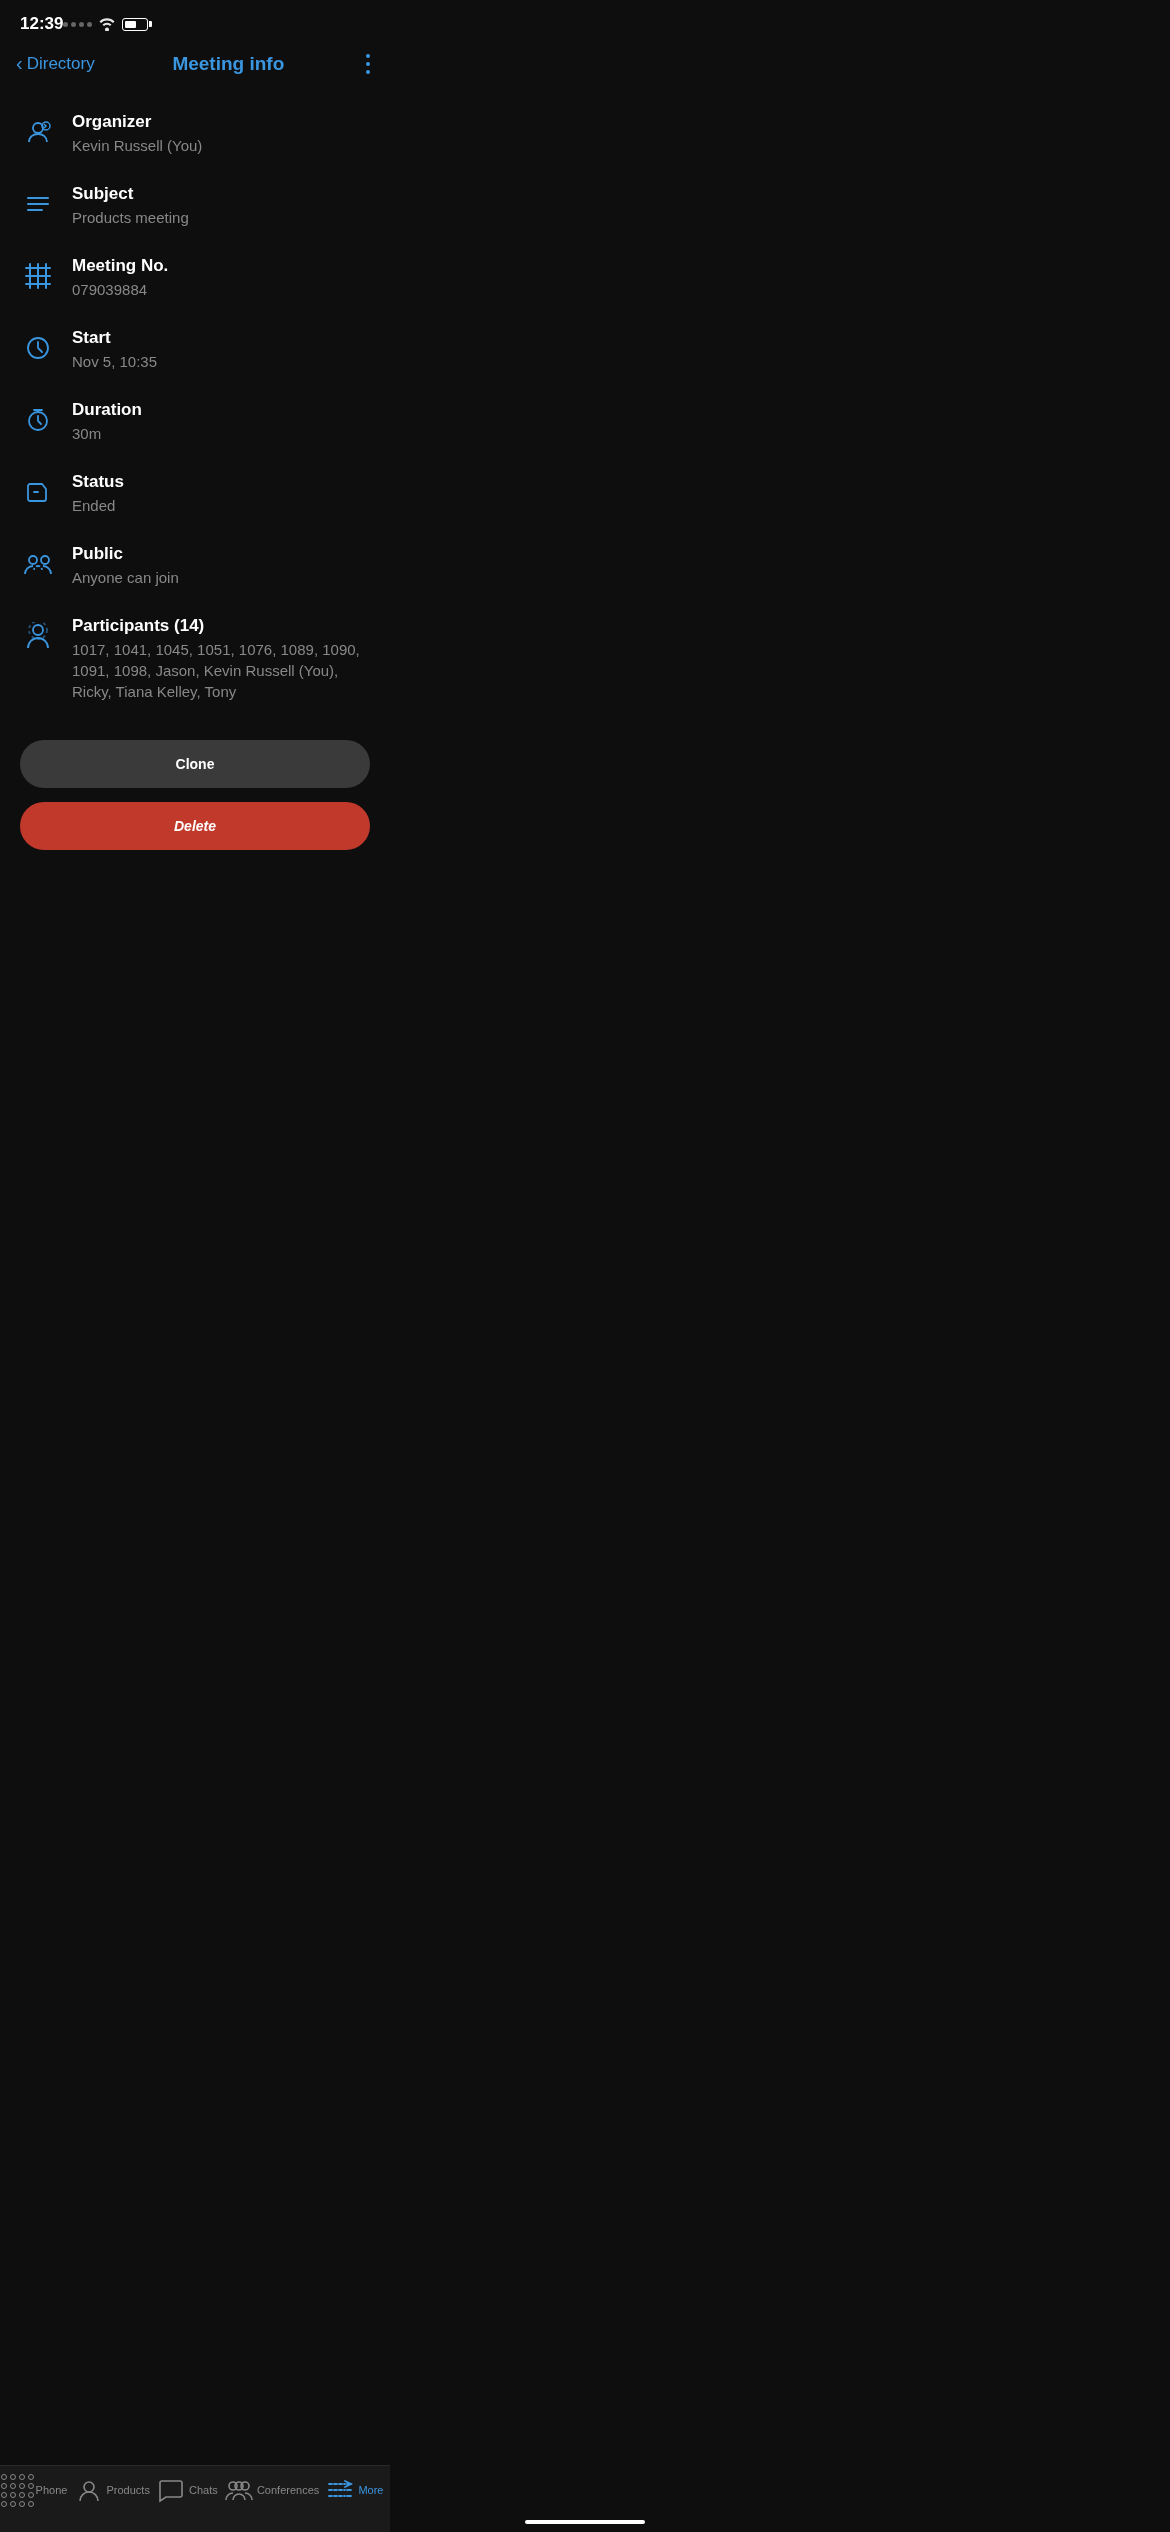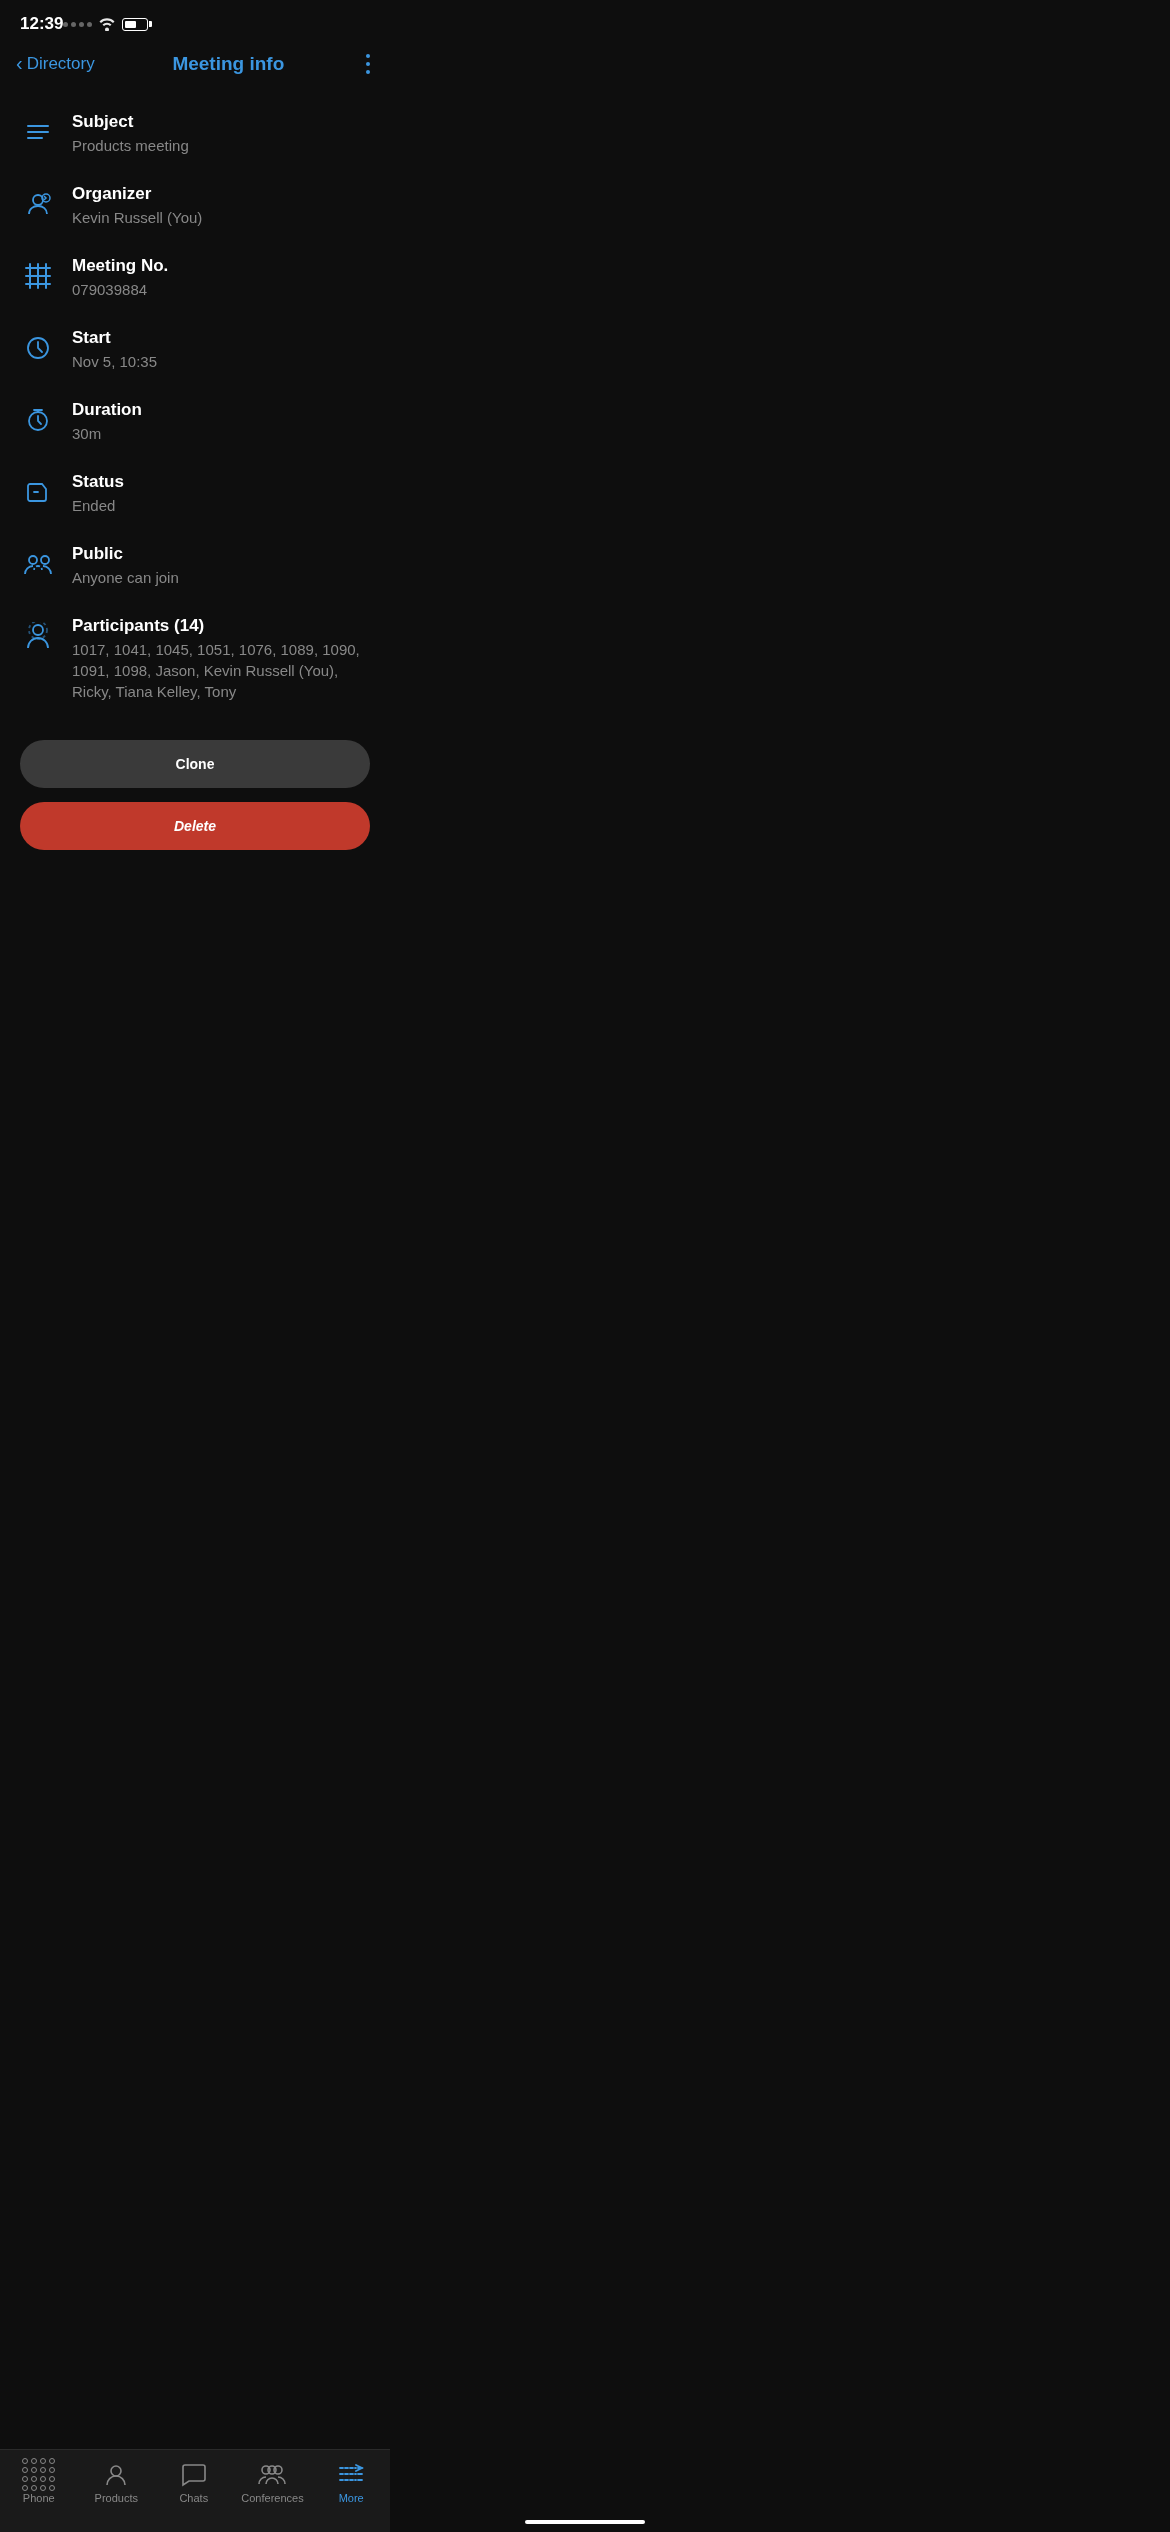--- a/index.html
+++ b/index.html
@@ -183,21 +183,21 @@
       width: 390px;
       background: #1a1a1a;
       border-top: 1px solid #2a2a2a;
       display: flex;
       justify-content: space-around;
       align-items: center;
       padding: 10px 0 28px;
     }
     .tab-item {
       display: flex;
-      flex-direction: column;
+      flex-direction: row;
       align-items: center;
       gap: 4px;
       cursor: pointer;
       min-width: 60px;
     }
     .tab-icon {
       width: 28px;
       height: 28px;
       display: flex;
       align-items: center;
@@ -278,44 +278,44 @@
     <div class="dot"></div>
     <div class="dot"></div>
     <div class="dot"></div>
   </div>
 </div>
 
 <div class="content scrollable">
 
   <div class="info-row">
     <div class="info-icon">
-      <svg width="28" height="24" viewBox="0 0 28 24" fill="none" stroke="#3b96e0" stroke-width="2" stroke-linecap="round">
-        <line x1="4" y1="6" x2="24" y2="6"></line>
-        <line x1="4" y1="12" x2="24" y2="12"></line>
-        <line x1="4" y1="18" x2="18" y2="18"></line>
-      </svg>
-    </div>
-    <div class="info-text">
-      <div class="info-label">Subject</div>
-      <div class="info-value">Products meeting</div>
-    </div>
-  </div>
-
-  <div class="info-row">
-    <div class="info-icon">
       <svg width="28" height="28" viewBox="0 0 28 28" fill="none" stroke="#3b96e0" stroke-width="1.8">
         <circle cx="14" cy="10" r="5"></circle>
         <path d="M5 24c0-5 4-8 9-8s9 3 9 8"></path>
         <path d="M20 6l2 2-2 2" stroke-width="1.5"></path>
         <circle cx="22" cy="8" r="4" stroke="#3b96e0" stroke-width="1.5" fill="none"></circle>
       </svg>
     </div>
     <div class="info-text">
       <div class="info-label">Organizer</div>
       <div class="info-value">Kevin Russell (You)</div>
+    </div>
+  </div>
+
+  <div class="info-row">
+    <div class="info-icon">
+      <svg width="28" height="24" viewBox="0 0 28 24" fill="none" stroke="#3b96e0" stroke-width="2" stroke-linecap="round">
+        <line x1="4" y1="6" x2="24" y2="6"></line>
+        <line x1="4" y1="12" x2="24" y2="12"></line>
+        <line x1="4" y1="18" x2="18" y2="18"></line>
+      </svg>
+    </div>
+    <div class="info-text">
+      <div class="info-label">Subject</div>
+      <div class="info-value">Products meeting</div>
     </div>
   </div>
 
   <div class="info-row">
     <div class="info-icon">
       <svg width="28" height="28" viewBox="0 0 28 28" fill="none" stroke="#3b96e0" stroke-width="2" stroke-linecap="round">
         <line x1="14" y1="2" x2="14" y2="26"></line>
         <line x1="2" y1="14" x2="26" y2="14"></line>
         <line x1="6" y1="2" x2="6" y2="26"></line>
         <line x1="22" y1="2" x2="22" y2="26"></line>

